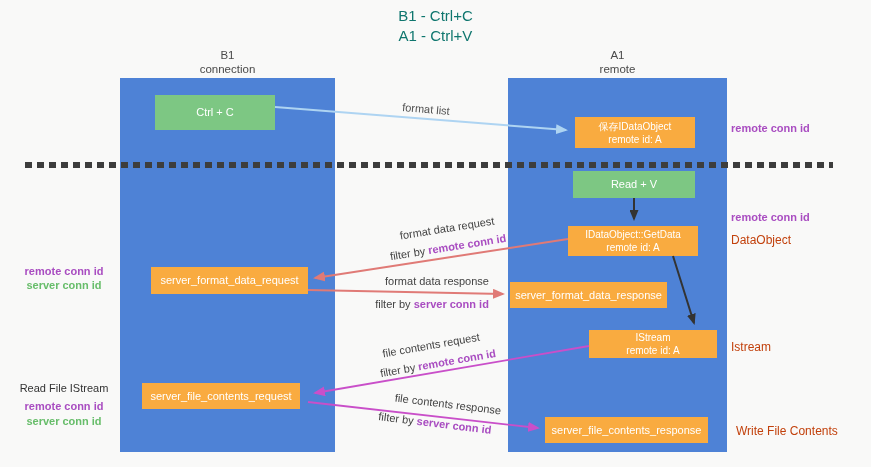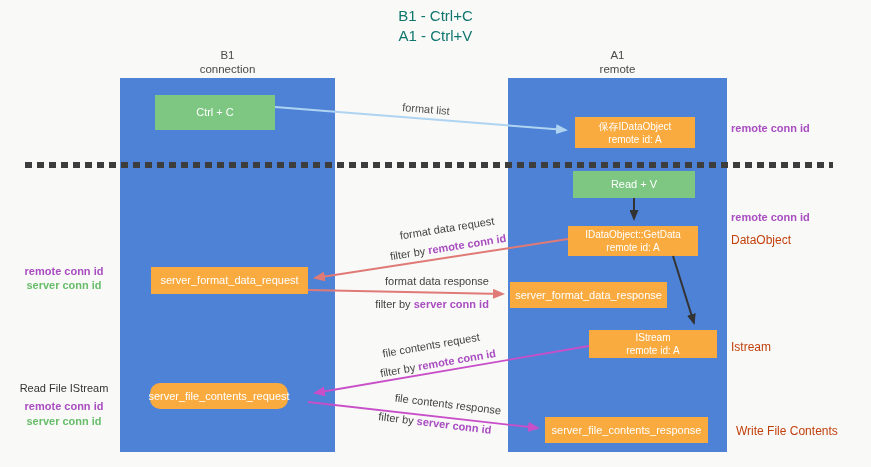--- a/index.html
+++ b/index.html
@@ -82,21 +82,21 @@
 
   <div class="box orange" style="left:510px;top:282px;width:157px;height:26px;">
     <div>server_format_data_response</div>
   </div>
 
   <div class="box orange" style="left:589px;top:330px;width:128px;height:28px;">
     <div class="l2">IStream</div>
     <div class="l2">remote id: A</div>
   </div>
 
-  <div class="box orange" style="left:150px;top:383px;width:138px;height:26px;border-radius:10px;">
+  <div class="box orange" style="left:142px;top:383px;width:158px;height:26px;">
     <div>server_file_contents_request</div>
   </div>
 
   <div class="box orange" style="left:545px;top:417px;width:163px;height:26px;">
     <div>server_file_contents_response</div>
   </div>
 
   <div class="sidelabel purple" style="left:731px;top:122px;">remote conn id</div>
   <div class="sidelabel purple" style="left:731px;top:211px;">remote conn id</div>
   <div class="sidelabel" style="left:731px;top:233px;font-size:12px;">DataObject</div>

